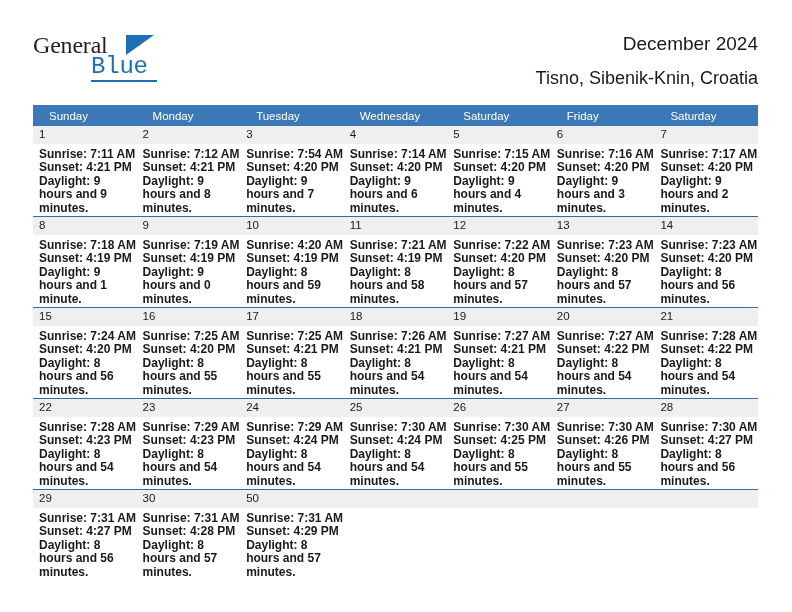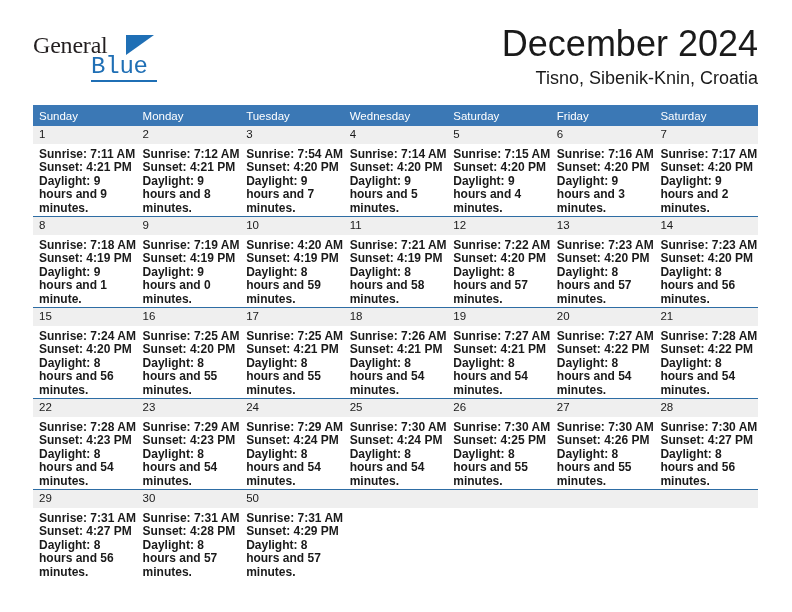--- a/index.html
+++ b/index.html
@@ -74,21 +74,21 @@
     background: #1f6fb5;
   }
 
   .title-block {
     position: absolute;
     right: 34px;
     top: 26px;
     text-align: right;
   }
   .cal-title {
-    font-size: 36px;
+    font-size: 19px;
     color: #1a1a1a;
     line-height: 36px;
     white-space: nowrap;
   }
   .cal-subtitle {
     font-size: 18px;
     color: #1a1a1a;
     line-height: 20px;
     margin-top: 6px;
     white-space: nowrap;
@@ -103,21 +103,21 @@
     border-collapse: collapse;
     table-layout: fixed;
   }
 
   .calendar th {
     background: #3b78b5;
     color: #ffffff;
     font-size: 11.5px;
     font-weight: normal;
     text-align: left;
-    padding: 4px 0 4px 6px;
+    padding: 4px 0 4px 16px;
     height: 13px;
     border: none;
   }
 
   .calendar td {
     width: 103.57px;
     vertical-align: top;
     padding: 0;
     border: none;
     border-top: 1px solid #2e6da4;
@@ -214,21 +214,21 @@
               <div>Sunrise: 7:54 AM</div>
               <div>Sunset: 4:20 PM</div>
               <div class="wrap">Daylight: 9 hours and 7 minutes.</div>
             </div>
           </td>
           <td>
             <div class="daynum">4</div>
             <div class="details">
               <div>Sunrise: 7:14 AM</div>
               <div>Sunset: 4:20 PM</div>
-              <div class="wrap">Daylight: 9 hours and 5 minutes.</div>
+              <div class="wrap">Daylight: 9 hours and 6 minutes.</div>
             </div>
           </td>
           <td>
             <div class="daynum">5</div>
             <div class="details">
               <div>Sunrise: 7:15 AM</div>
               <div>Sunset: 4:20 PM</div>
               <div class="wrap">Daylight: 9 hours and 4 minutes.</div>
             </div>
           </td>

